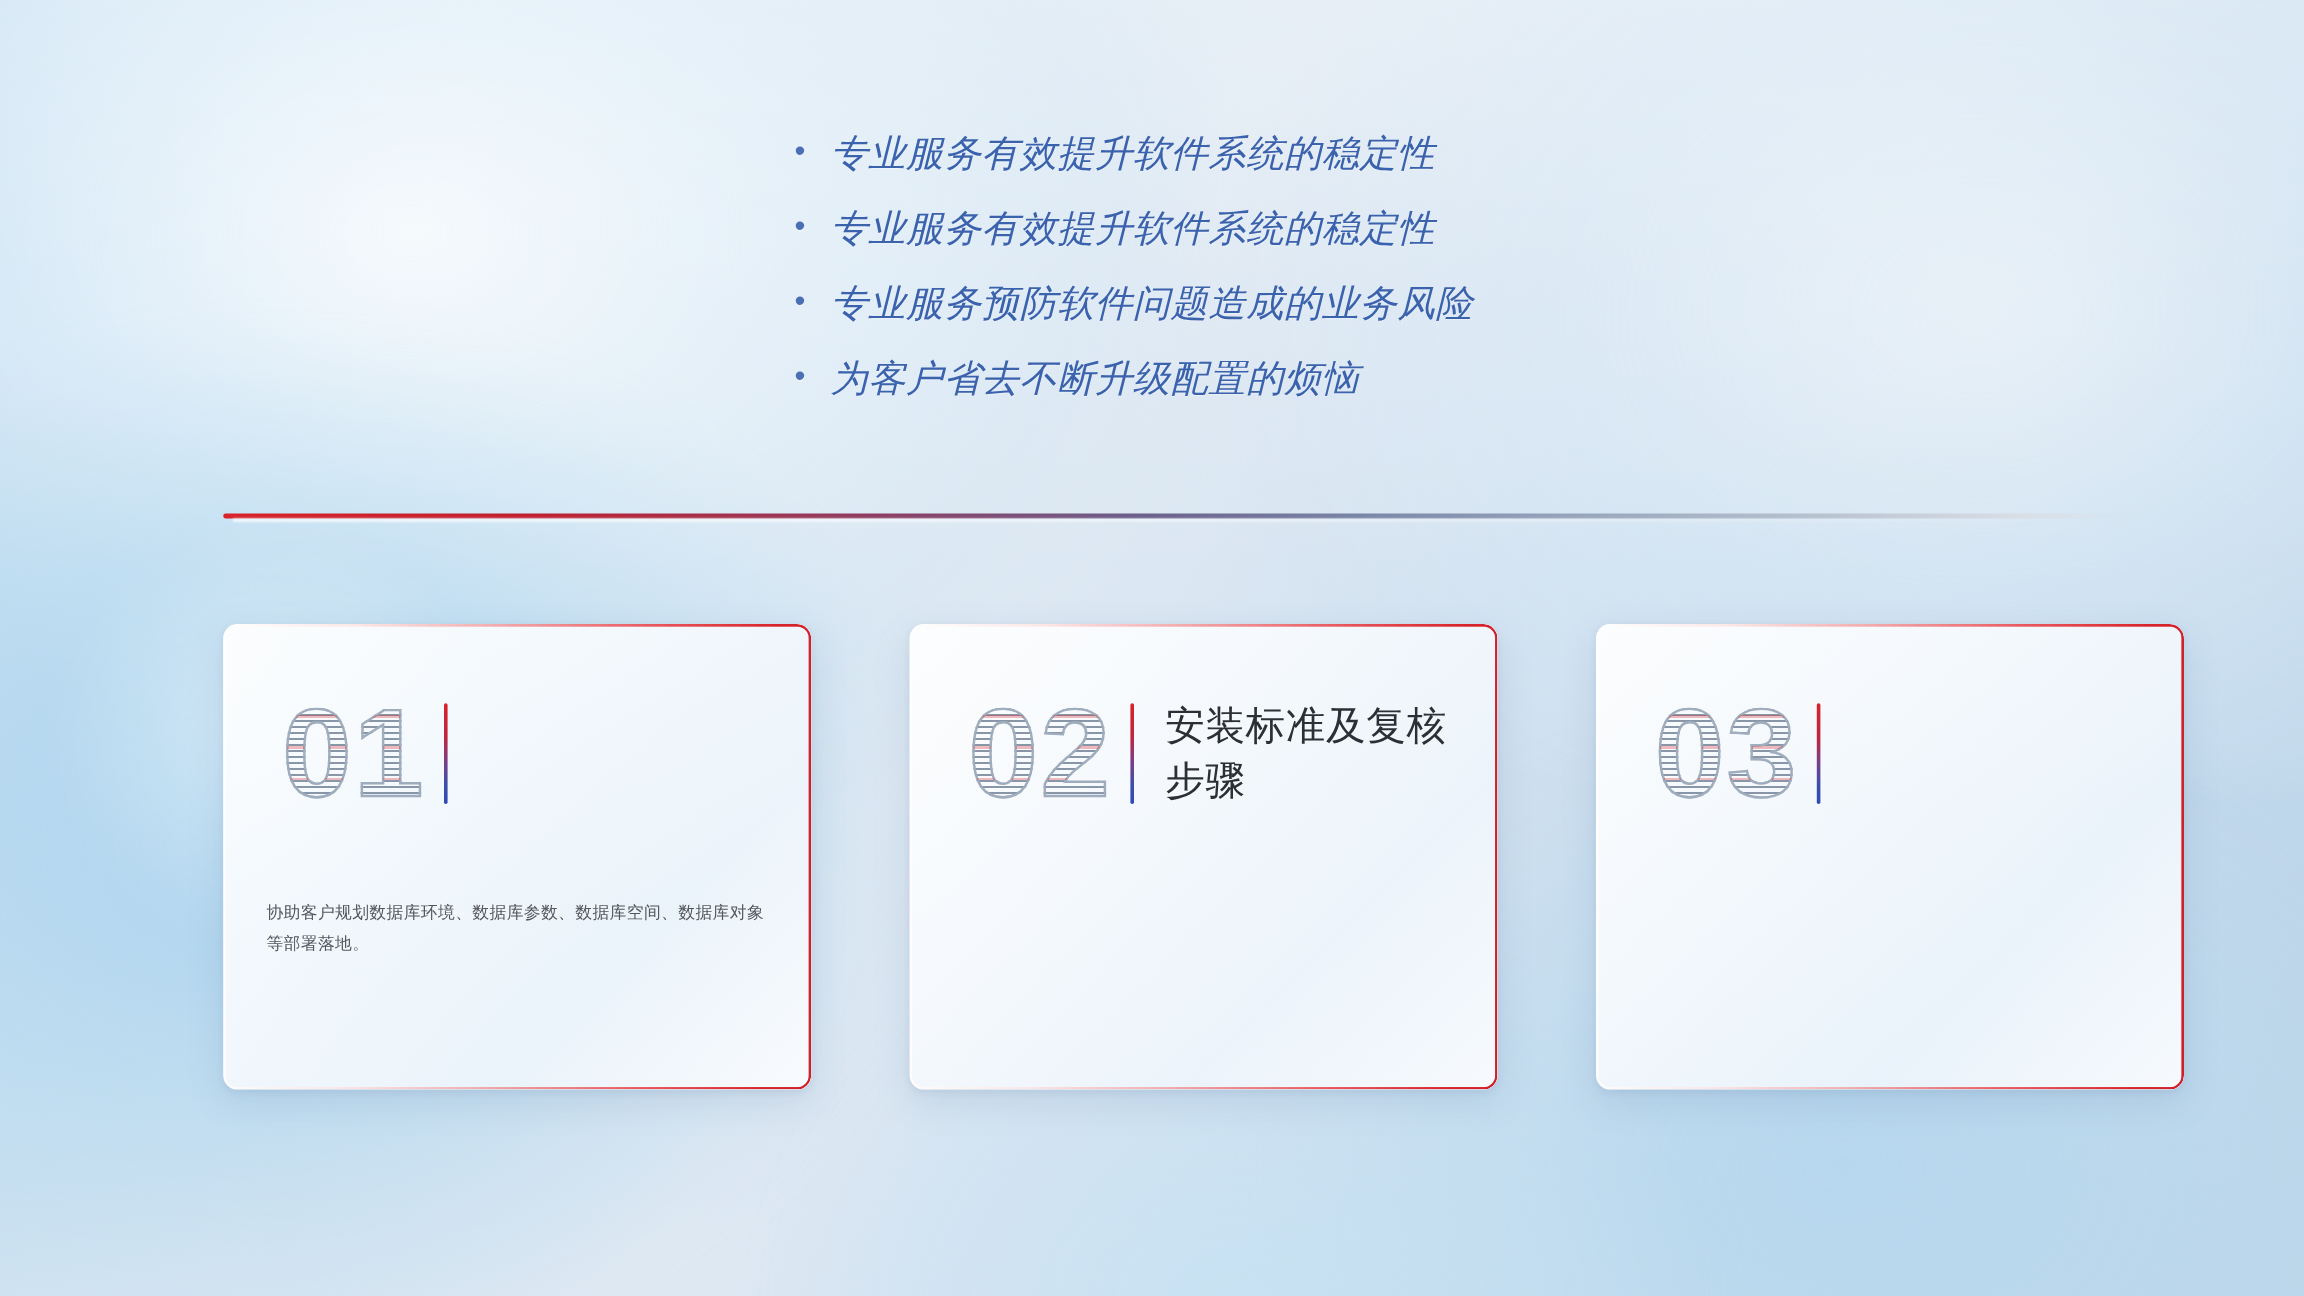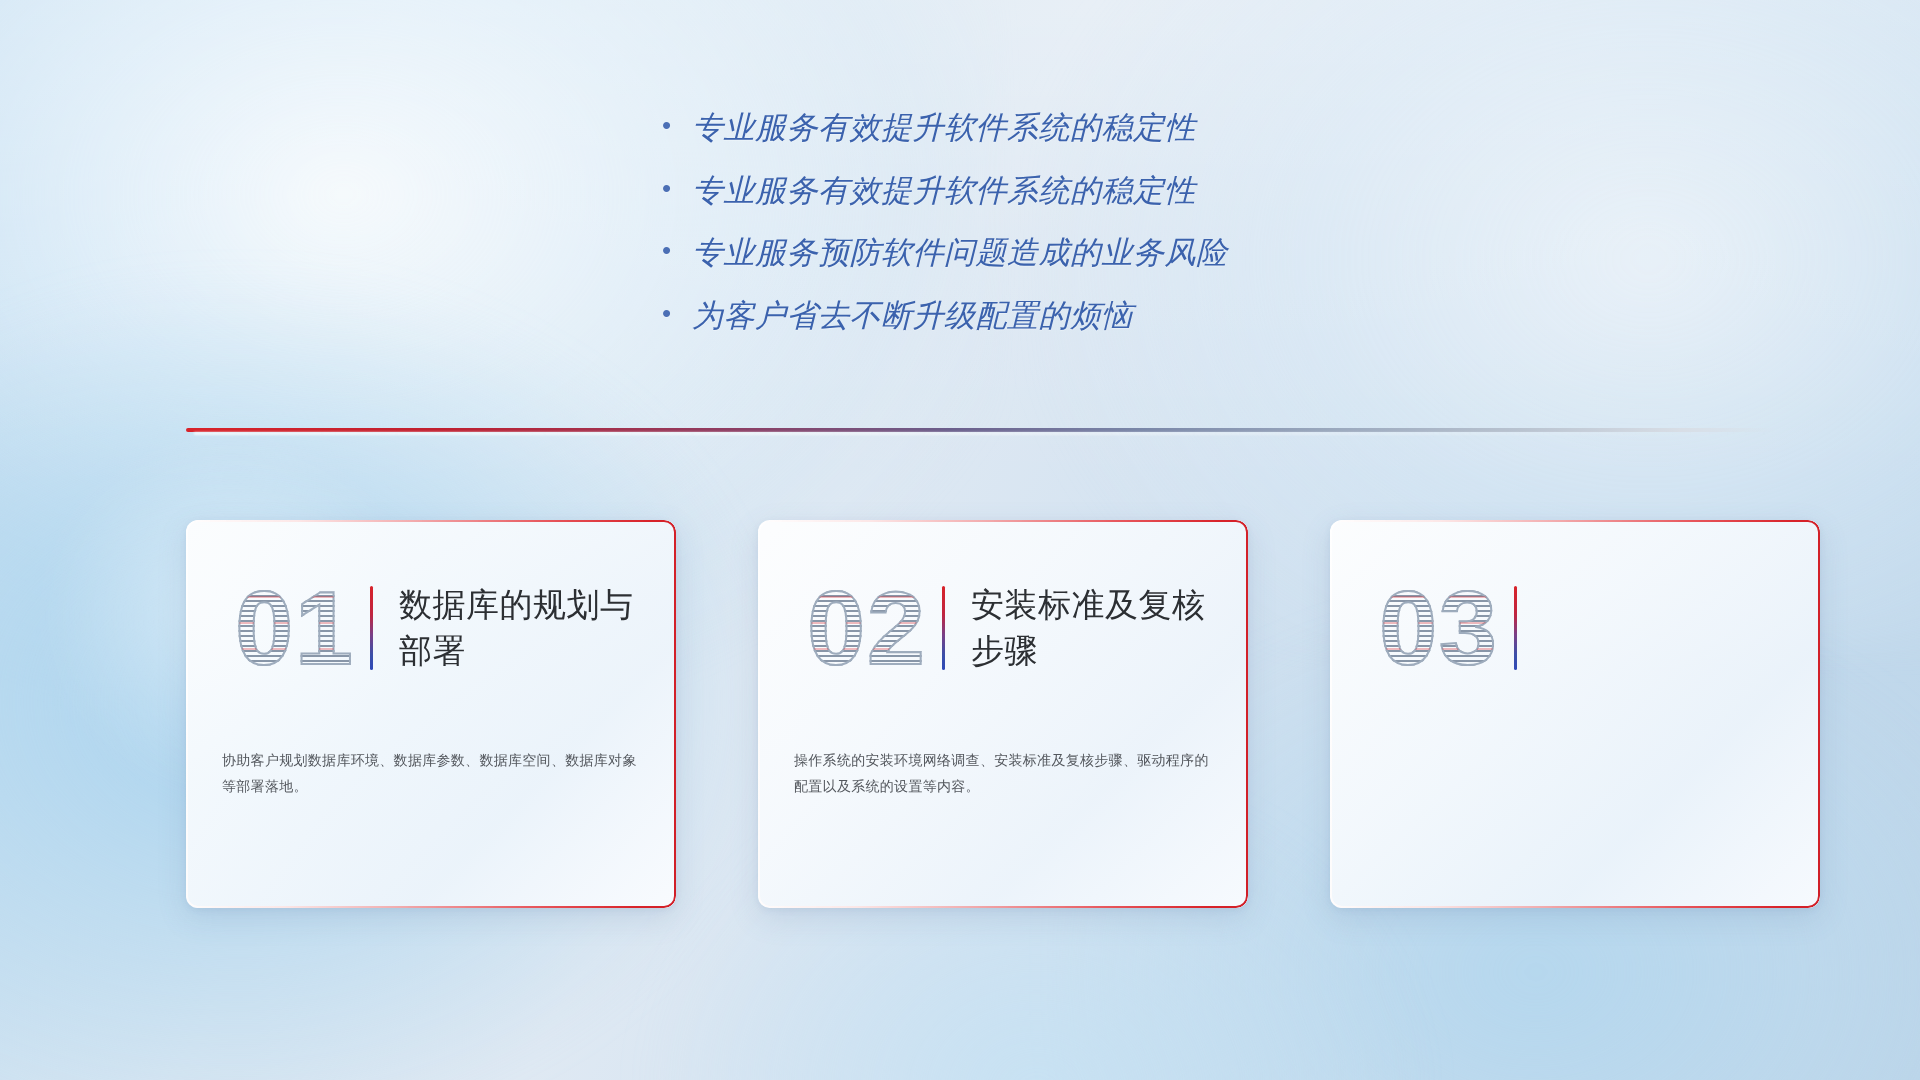--- a/index.html
+++ b/index.html
@@ -266,36 +266,34 @@
   <div class="cards">
 
     <div class="card">
       <div class="card-border"></div>
       <div class="card-head">
         <div class="card-num">
           <span>01</span>
           <span class="tint">01</span>
         </div>
         <div class="card-bar"></div>
-        <div class="card-title">数据库的规划与部署</div>
       </div>
       <div class="card-body">协助客户规划数据库环境、数据库参数、数据库空间、数据库对象等部署落地。</div>
     </div>
 
     <div class="card">
       <div class="card-border"></div>
       <div class="card-head">
         <div class="card-num">
           <span>02</span>
           <span class="tint">02</span>
         </div>
         <div class="card-bar"></div>
         <div class="card-title">安装标准及复核步骤</div>
       </div>
-      <div class="card-body">操作系统的安装环境网络调查、安装标准及复核步骤、驱动程序的配置以及系统的设置等内容。</div>
     </div>
 
     <div class="card">
       <div class="card-border"></div>
       <div class="card-head">
         <div class="card-num">
           <span>03</span>
           <span class="tint">03</span>
         </div>
         <div class="card-bar"></div>

